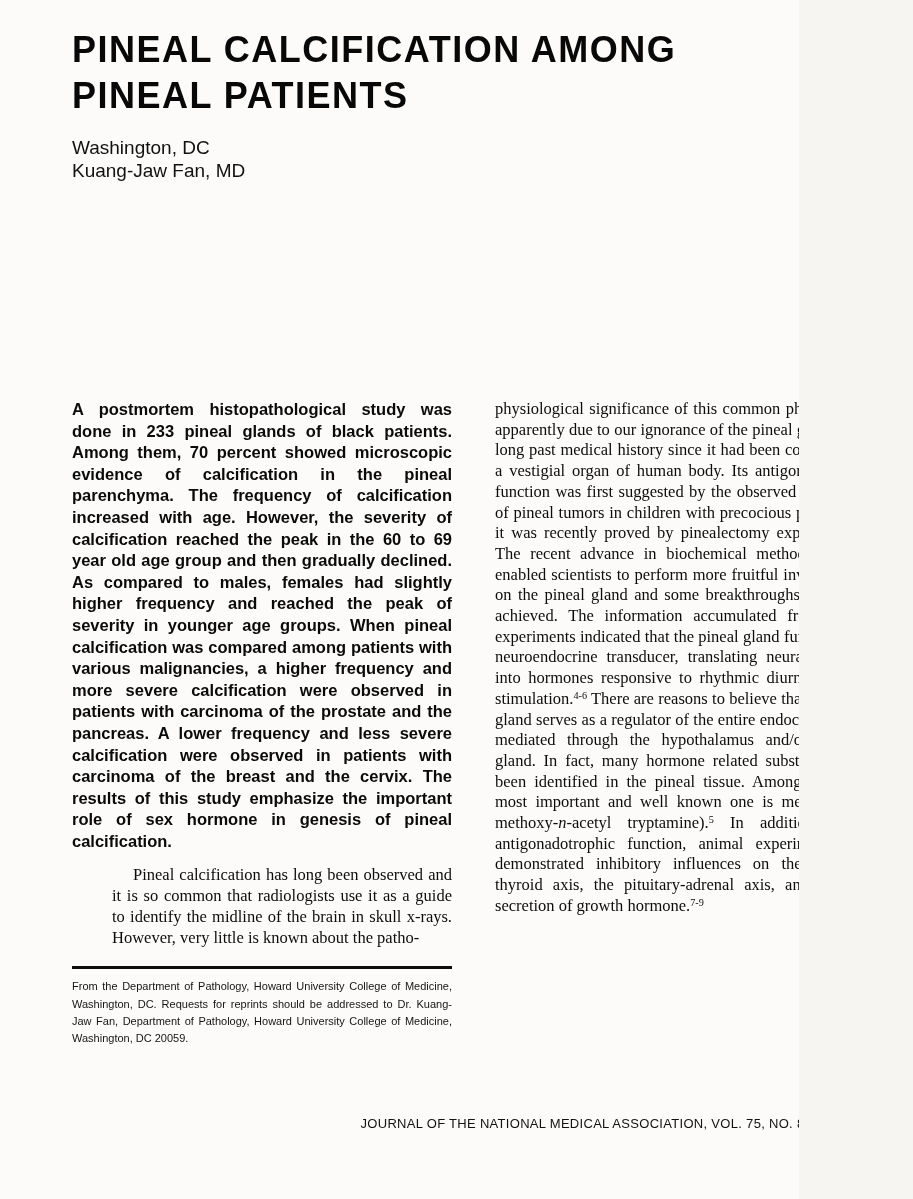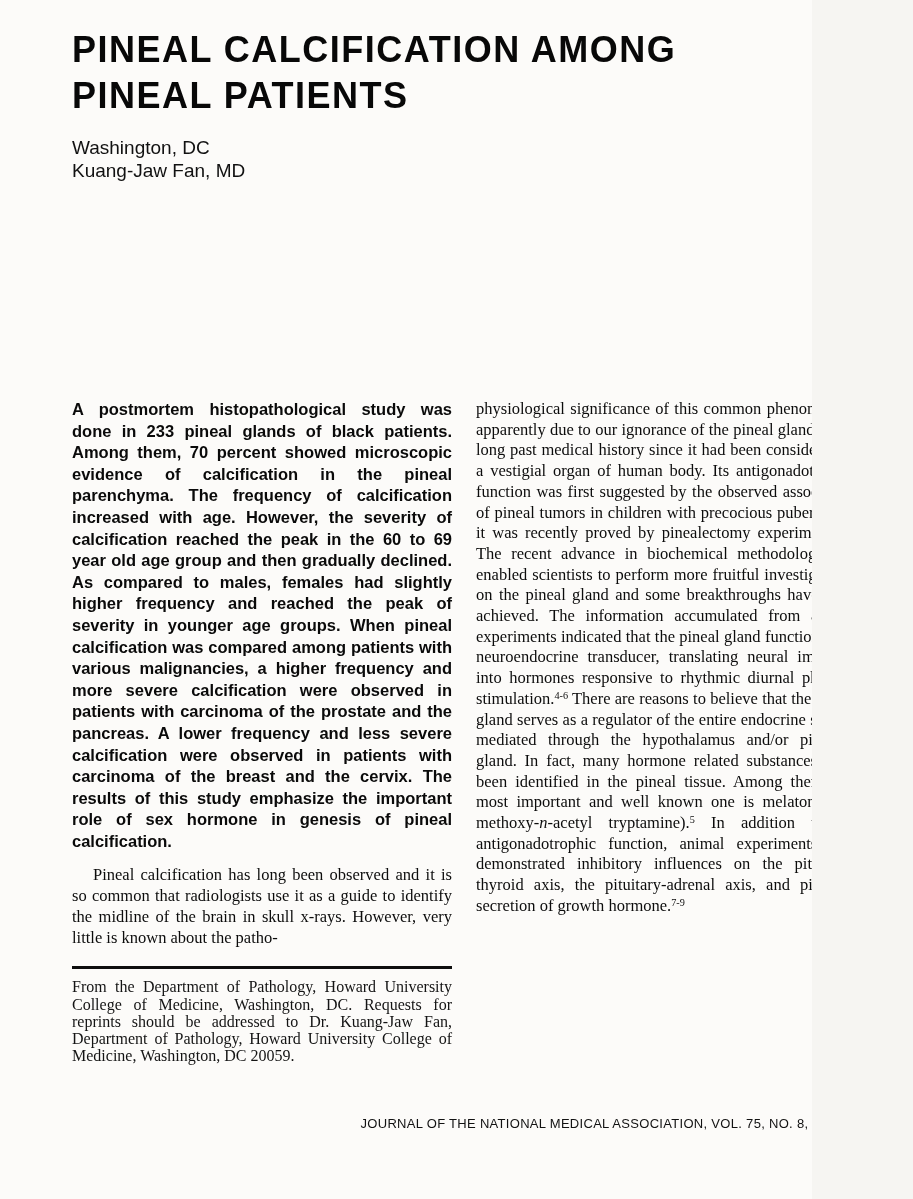--- a/index.html
+++ b/index.html
@@ -7,21 +7,20 @@
     padding: 0;
     background: #f6f5f2;
   }
   .page {
     position: relative;
     width: 799px;
     height: 1199px;
     background: #fcfbf9;
     color: #0d0d0d;
     overflow: hidden;
-    padding-left: 13px;
   }
 
   
   .masthead {
     position: absolute;
     top: 27px;
     left: 72px;
     right: 38px;
   }
   .title {
@@ -43,20 +42,21 @@
   }
 
   
   .columns {
     position: absolute;
     top: 399px;
     left: 72px;
     width: 803px;
     display: flex;
     gap: 24px;
+    justify-content: space-between;
   }
   .col { width: 380px; }
 
   .abstract {
     margin: 0 0 13px 0;
     font-family: "Liberation Sans", sans-serif;
     font-weight: 700;
     font-size: 16.5px;
     line-height: 21.6px;
     text-align: justify;
@@ -67,39 +67,39 @@
   .serif {
     margin: 0;
     font-family: "Liberation Serif", serif;
     font-size: 16.5px;
     line-height: 20.7px;
     text-align: justify;
     hyphens: auto;
     -webkit-hyphens: auto;
     color: #0c0c0c;
   }
-  .indent { text-indent: 21px; }
+  .indent { text-indent: 21px; margin-left: 40px; }
   .serif sup {
     font-size: 0.62em;
     line-height: 0;
     vertical-align: baseline;
     position: relative;
     top: -0.45em;
   }
 
   .footnote-rule {
     border: 0;
     border-top: 3px solid #0e0e0e;
     width: 100%;
     margin: 18px 0 9px 0;
   }
   .footnote {
     margin: 0;
-    font-family: Liberation Serif, serif;
-    font-size: 16px;
+    font-family: Liberation Sans, sans-serif;
+    font-size: 11px;
     line-height: 17.3px;
     text-align: justify;
     color: #141414;
   }
 
   
   .page-footer {
     position: absolute;
     top: 1111px;
     left: 72px;

